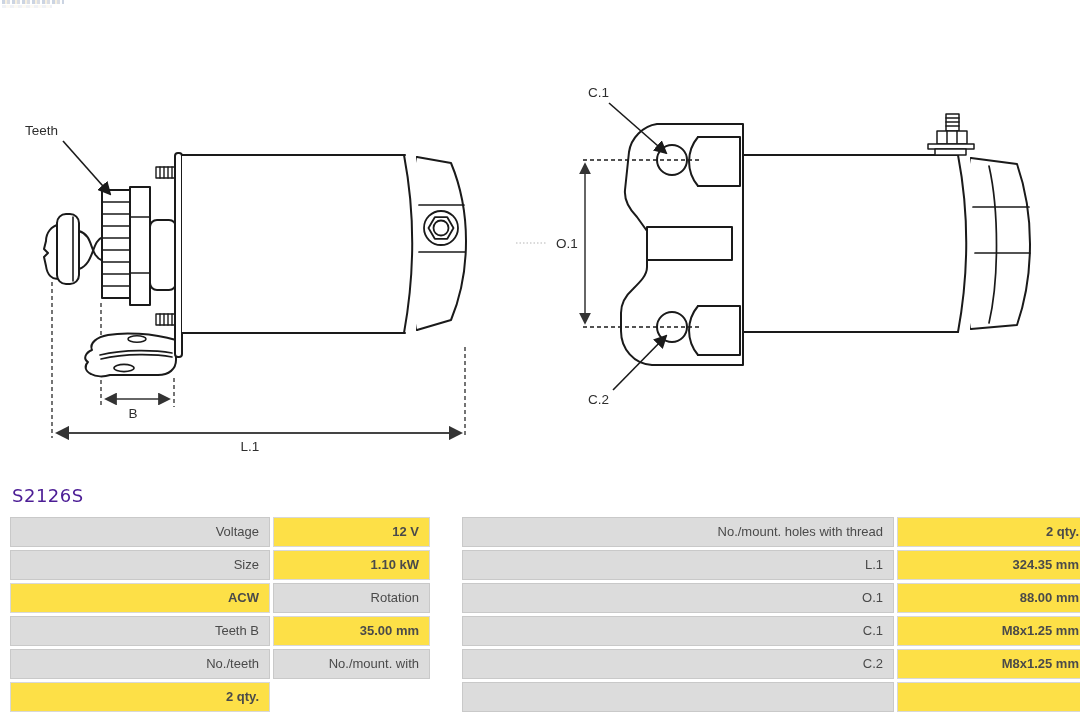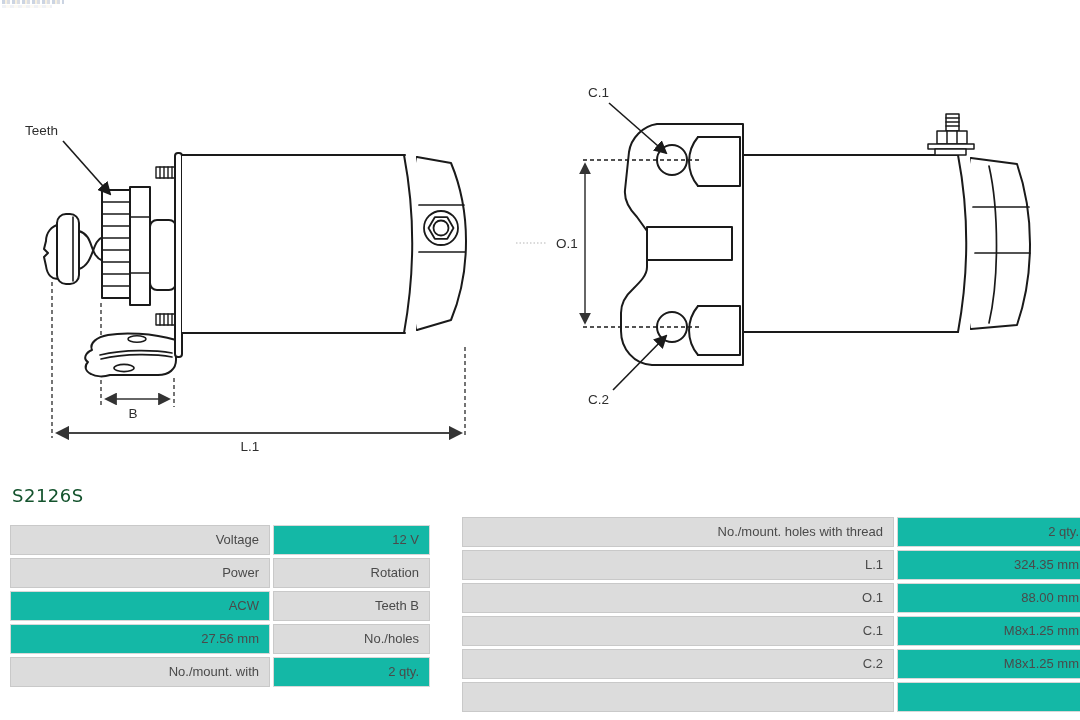--- a/index.html
+++ b/index.html
@@ -15,31 +15,31 @@
       rgba(150,160,180,.8) 5px 8px, rgba(255,255,255,.6) 8px 10px);
   }
   .watermark2{
     position:absolute;left:2px;top:5px;width:50px;height:3px;opacity:.15;
     background:repeating-linear-gradient(90deg,#9aa7c0 0 4px,#e8d9b5 4px 8px);
   }
   .drawing{position:absolute;left:0;top:0;}
   .part-number{
     position:absolute;left:12px;top:485px;
     font-family:"DejaVu Sans","Liberation Sans",sans-serif;
-    font-size:18px;line-height:22px;color:#14532d;letter-spacing:.5px;
+    font-size:18px;line-height:22px;color:#4c1d95;letter-spacing:.5px;
   }
   .spec-table{position:absolute;display:grid;grid-gap:3px;}
-  .spec-table.left{left:10px;top:517px;grid-template-columns:260px 157px;margin-top:8px;}
+  .spec-table.left{left:10px;top:517px;grid-template-columns:260px 157px;}
   .spec-table.right{left:434px;top:517px;grid-template-columns:432px 193px;margin-left:28px;}
   .cell{
     height:28px;line-height:28px;font-size:13px;color:#4a4a4a;
     text-align:right;padding-right:10px;white-space:nowrap;overflow:hidden;
   }
   .cell.label{background:#dcdcdc;border:1px solid #c9c9c9;}
-  .cell.value{background:#14b8a6;border:1px solid #d8d8d8;}
+  .cell.value{background:#fde047;border:1px solid #d8d8d8;font-weight:bold;}
   svg text{
     font-family:"Liberation Sans",sans-serif;font-size:13.5px;fill:#2e2e2e;
   }
 </style>
 </head>
 <body>
 
 <div class="watermark"></div>
 <div class="watermark2"></div>
 
@@ -189,26 +189,27 @@
     <text x="588" y="404">C.2</text>
     <line x1="613" y1="390" x2="666" y2="336" stroke="#1a1a1a" stroke-width="1.6" marker-end="url(#ahb)"></line>
   </g>
 </svg>
 
 <div class="part-number">S2126S</div>
 
 <div class="spec-table left">
   <div class="cell label">Voltage</div>
   <div class="cell value">12 V</div>
-  <div class="cell label">Power</div>
+  <div class="cell label">Size</div>
+  <div class="cell value">1.10 kW</div>
+  <div class="cell value">ACW</div>
   <div class="cell label">Rotation</div>
-  <div class="cell value">ACW</div>
   <div class="cell label">Teeth B</div>
-  <div class="cell value">27.56 mm</div>
-  <div class="cell label">No./holes</div>
+  <div class="cell value">35.00 mm</div>
+  <div class="cell label">No./teeth</div>
   <div class="cell label">No./mount. with</div>
   <div class="cell value">2 qty.</div>
 </div>
 
 <div class="spec-table right">
   <div class="cell label">No./mount. holes with thread</div>
   <div class="cell value">2 qty.</div>
   <div class="cell label">L.1</div>
   <div class="cell value">324.35 mm</div>
   <div class="cell label">O.1</div>

